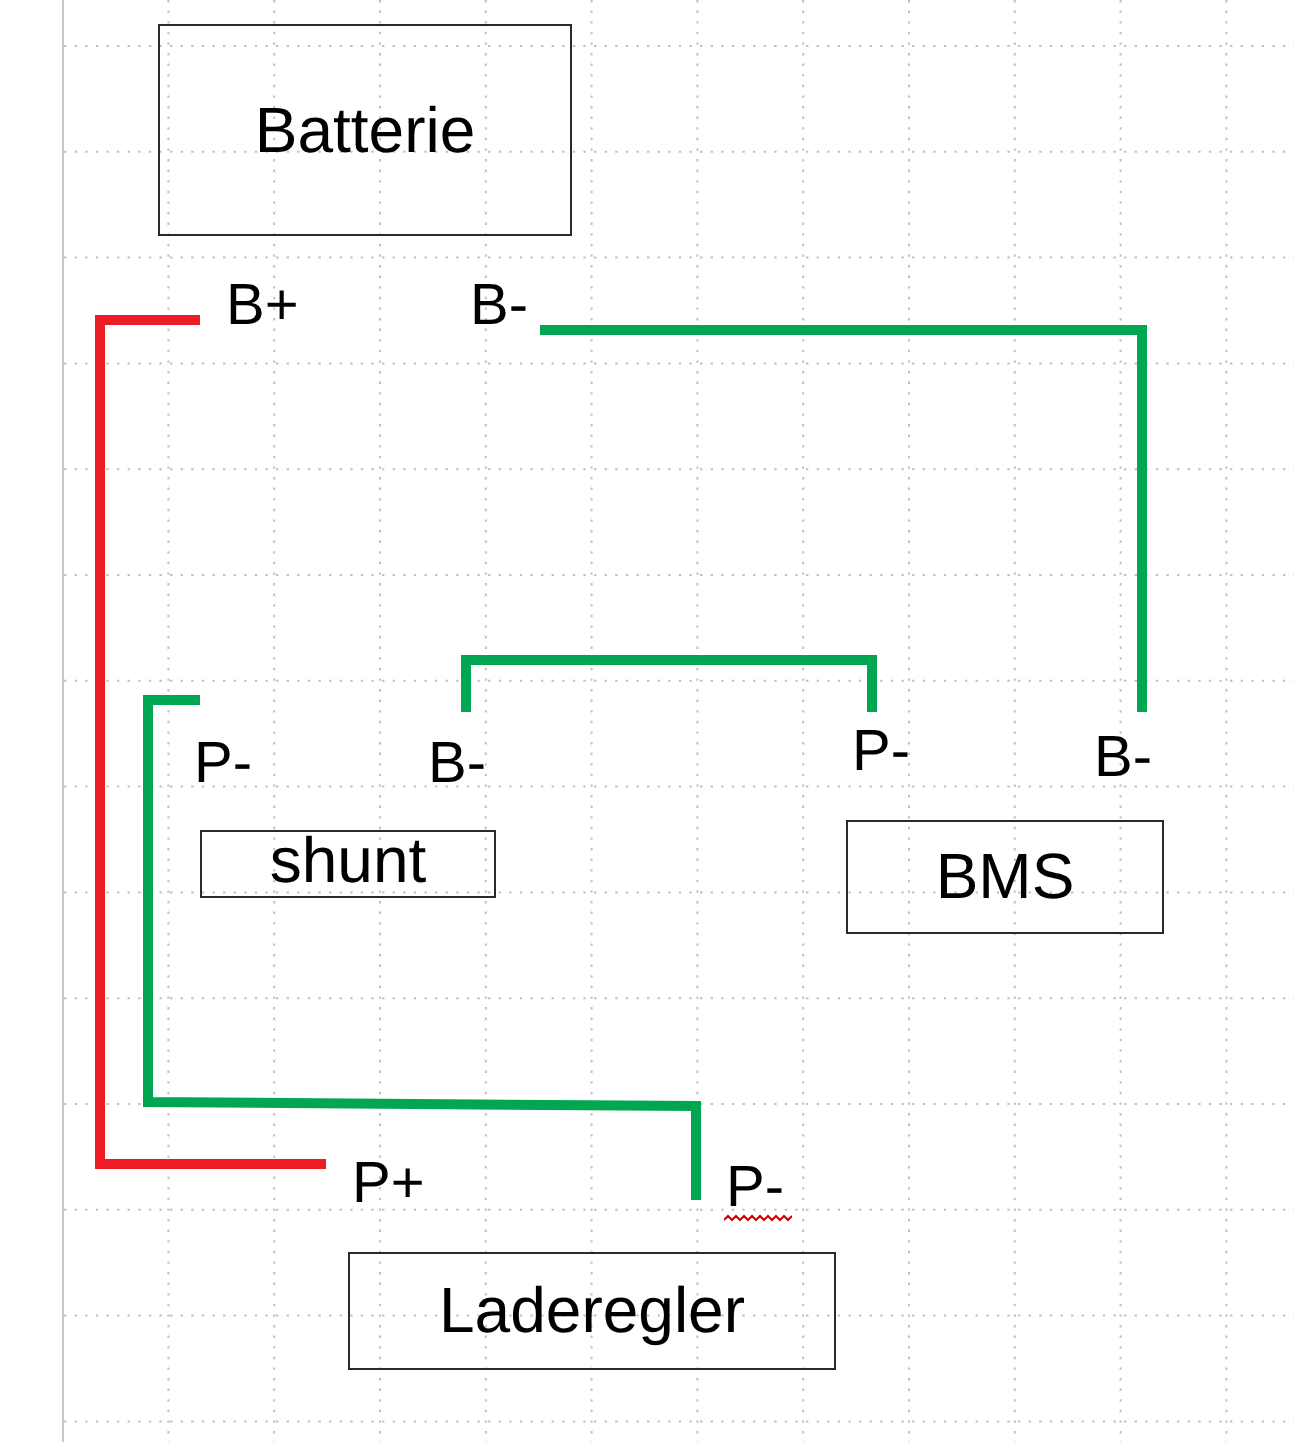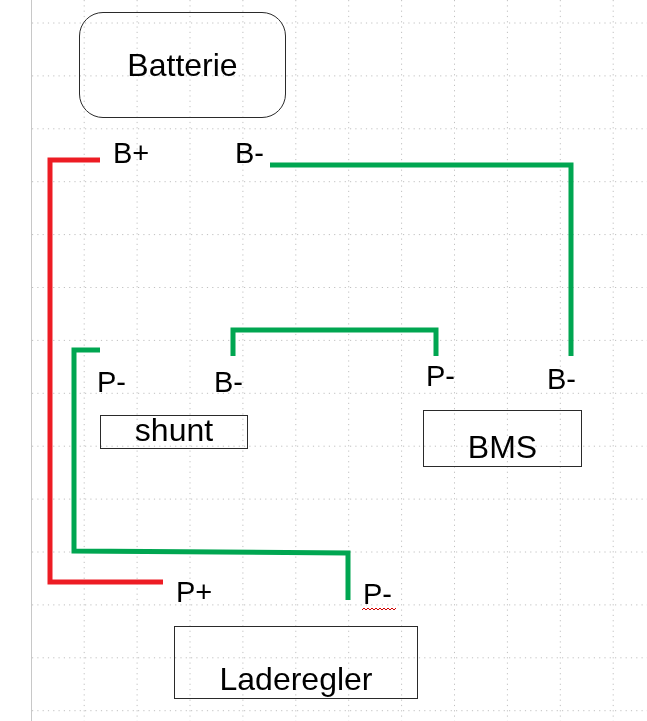--- a/index.html
+++ b/index.html
@@ -43,30 +43,30 @@
     </g>
 
   <polyline id="w-pos" fill="none" stroke-width="5" stroke-linejoin="miter" points="100,160 50,160 50,582 163,582" stroke="#ED1C24"></polyline>
   <polyline id="w-bneg" fill="none" stroke-width="5" stroke-linejoin="miter" points="270,165 571,165 571,356" stroke="#00A651"></polyline>
   <polyline id="w-shunt-bms" fill="none" stroke-width="5" stroke-linejoin="miter" points="233,356 233,330 436,330 436,356" stroke="#00A651"></polyline>
   <polyline id="w-shunt-charger" fill="none" stroke-width="5" stroke-linejoin="miter" points="100,350 74,350 74,551 348,553 348,600" stroke="#00A651"></polyline>
 </svg>
 
 <div class="page-border"></div>
 
-<div class="box" style="left:79px;top:12px;width:207px;height:106px;border-radius:24px;">
+<div class="box" style="left:79px;top:12px;width:207px;height:106px;">
   <span>Batterie</span>
 </div>
 <div class="box" style="left:100px;top:415px;width:148px;height:34px;">
   <span style="margin-top:-4px;">shunt</span>
 </div>
-<div class="box" style="left:423px;top:410px;width:159px;height:57px;align-items:flex-end;">
+<div class="box" style="left:423px;top:410px;width:159px;height:57px;">
   <span>BMS</span>
 </div>
-<div class="box" style="left:174px;top:626px;width:244px;height:73px;align-items:flex-end;">
+<div class="box" style="left:174px;top:626px;width:244px;height:59px;">
   <span>Laderegler</span>
 </div>
 
 <div class="label" style="left:113px;top:139px;">B+</div>
 <div class="label" style="left:235px;top:139px;">B-</div>
 <div class="label" style="left:97px;top:368px;">P-</div>
 <div class="label" style="left:214px;top:368px;">B-</div>
 <div class="label" style="left:426px;top:362px;">P-</div>
 <div class="label" style="left:547px;top:365px;">B-</div>
 <div class="label" style="left:176px;top:578px;">P+</div>

